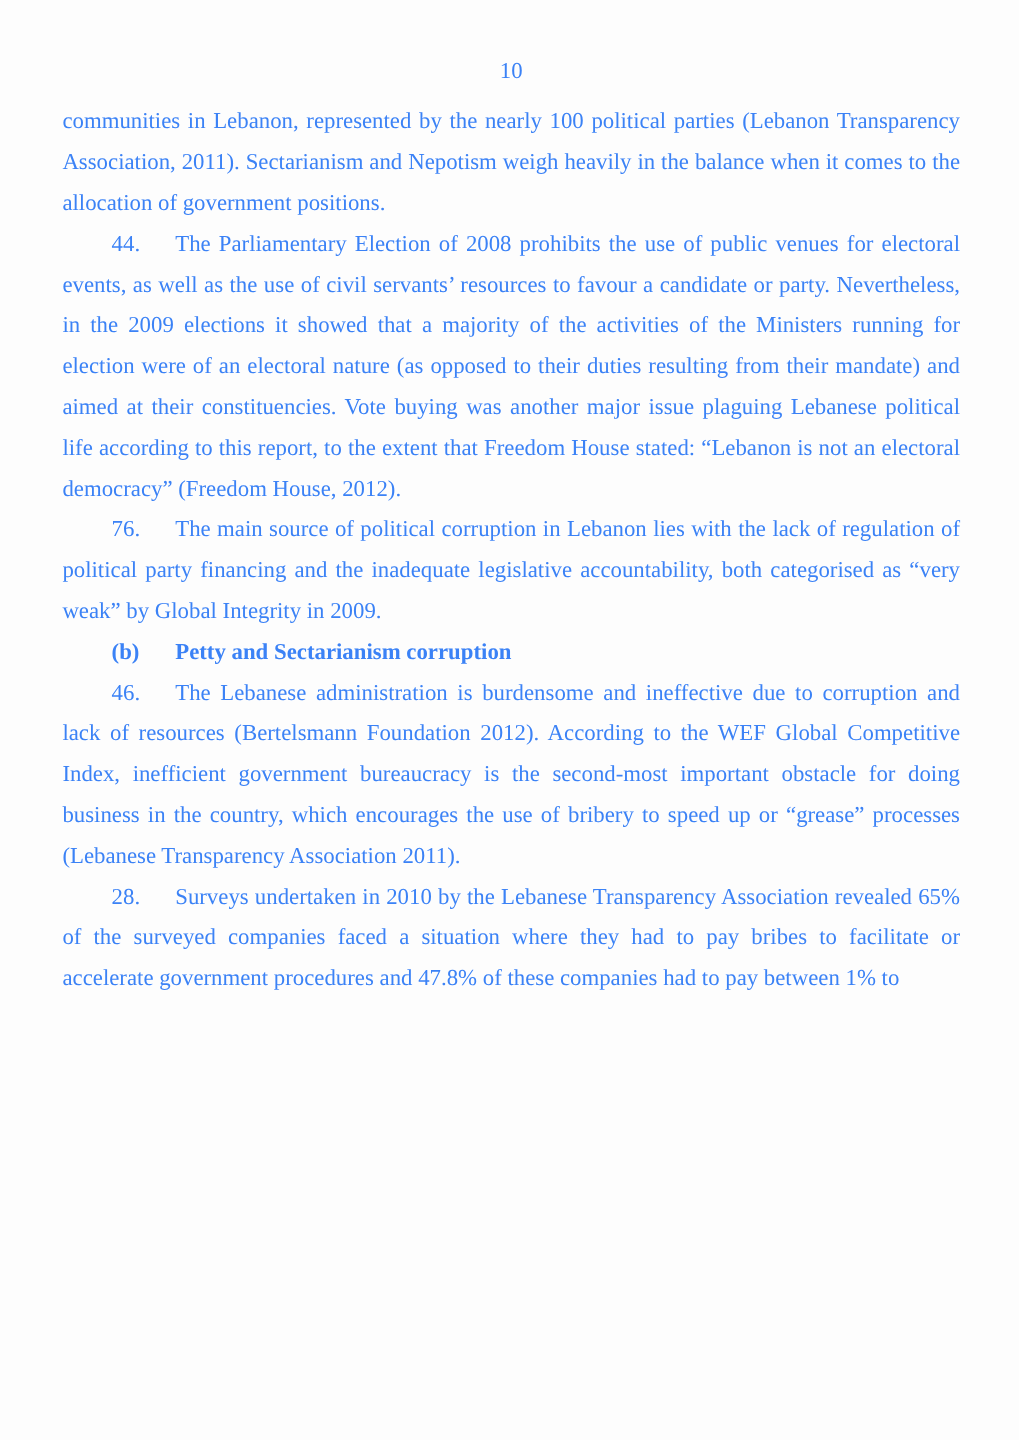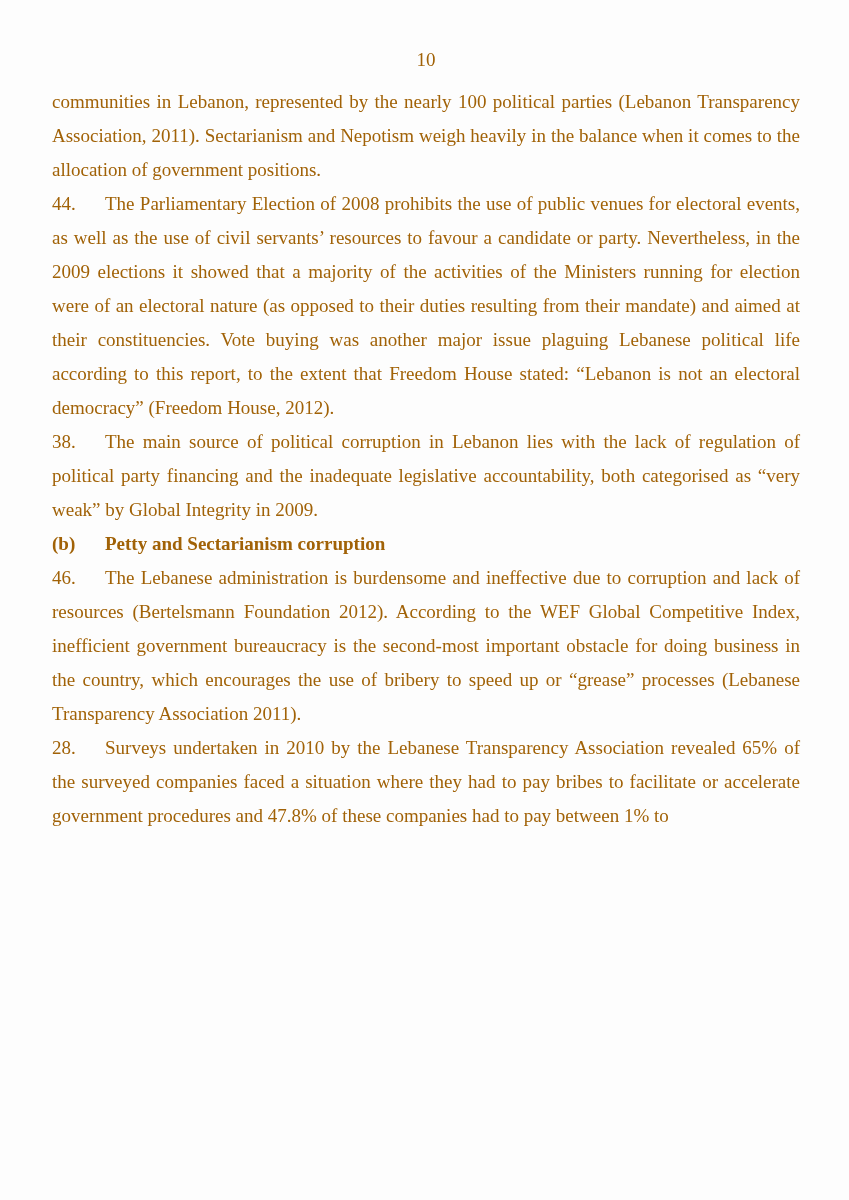--- a/index.html
+++ b/index.html
@@ -11,52 +11,53 @@
     position: relative;
     width: 849px;
     height: 1200px;
     box-sizing: border-box;
     background: #fdfdfd;
     padding: 43px 49px 0 52px;
     overflow: hidden;
     font-family: "Liberation Serif", "DejaVu Serif", serif;
     font-size: 19px;
     line-height: 34px;
-    color: #a16207;
+    color: #3b82f6;
   }
   .page-number {
     text-align: center;
     margin: 0 0 8px 0;
   }
   p.para, p.heading {
     margin: 0;
     text-align: justify;
   }
   p.para .num, p.heading .num {
     display: inline-block;
     width: 53px;
+    margin-left: 41px;
   }
   .mt-para   { margin-top: 36px; }
   .mt-head   { margin-top: 105px; }
   .mt-after-head { margin-top: 32px; }
   .mt-last   { margin-top: 39px; }
   .bold { font-weight: bold; }
 </style>
 </head>
 <body>
 
 <div class="page">
 
   <div class="page-number">10</div>
 
   <p class="para"><span>communities in Lebanon, represented by the nearly 100 political parties (Lebanon Transparency Association, 2011).  Sectarianism and Nepotism weigh heavily in the balance when it comes to the allocation of government positions.</span></p>
 
   <p class="para mt-para"><span class="num">44.</span><span>The Parliamentary Election of 2008 prohibits the use of public venues for electoral events, as well as the use of civil servants’ resources to favour a candidate or party.  Nevertheless, in the 2009 elections it showed  that a majority of the activities of the Ministers running for election were of an electoral nature (as opposed to their duties resulting from their mandate) and aimed at their constituencies.  Vote buying was another major issue plaguing Lebanese political life according to this report, to the extent that Freedom House stated: “Lebanon is not an electoral democracy” (Freedom House, 2012).</span></p>
 
-  <p class="para mt-para"><span class="num">38.</span><span>The main source of political corruption in Lebanon lies with the lack of regulation of political party financing and the inadequate legislative accountability, both categorised as “very weak” by Global Integrity in 2009.</span></p>
+  <p class="para mt-para"><span class="num">76.</span><span>The main source of political corruption in Lebanon lies with the lack of regulation of political party financing and the inadequate legislative accountability, both categorised as “very weak” by Global Integrity in 2009.</span></p>
 
   <p class="heading mt-head"><span class="num bold">(b)</span><span class="bold">Petty and Sectarianism corruption</span></p>
 
   <p class="para mt-after-head"><span class="num">46.</span><span>The Lebanese administration is burdensome and ineffective due to corruption and lack of resources (Bertelsmann Foundation 2012).  According to the WEF Global Competitive Index, inefficient government bureaucracy is the second-most important obstacle for doing business in the country, which encourages the use of bribery to speed up or “grease” processes (Lebanese Transparency Association 2011).</span></p>
 
   <p class="para mt-last"><span class="num">28.</span><span>Surveys undertaken in 2010 by the Lebanese Transparency Association revealed 65% of the surveyed companies faced a situation where they had to pay bribes to facilitate or accelerate government procedures and 47.8% of these companies had to pay between 1% to</span></p>
 
 </div>
 
 </body></html>

